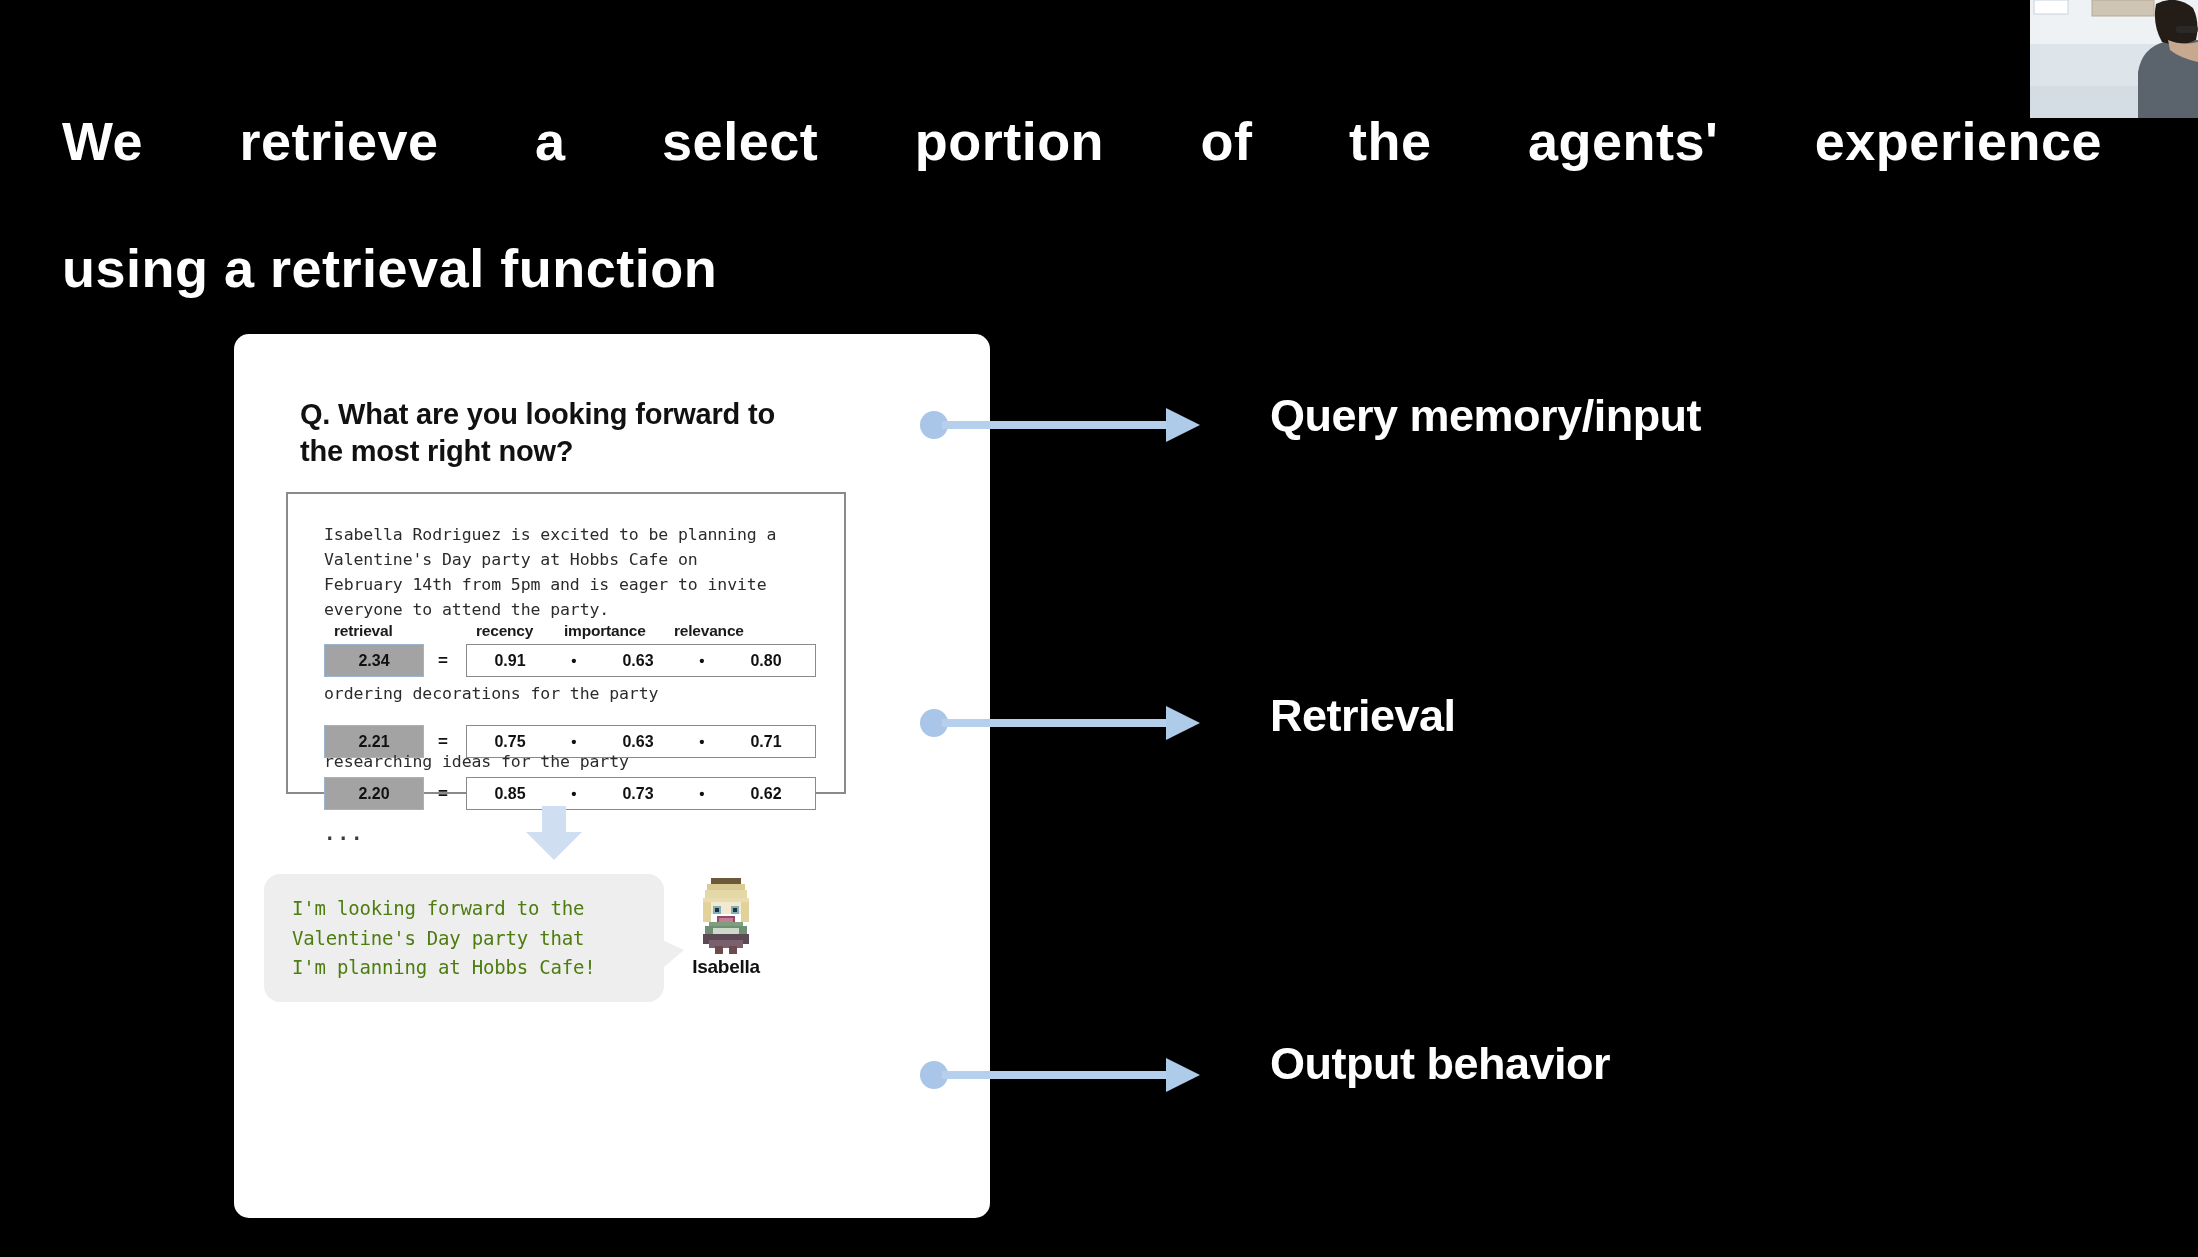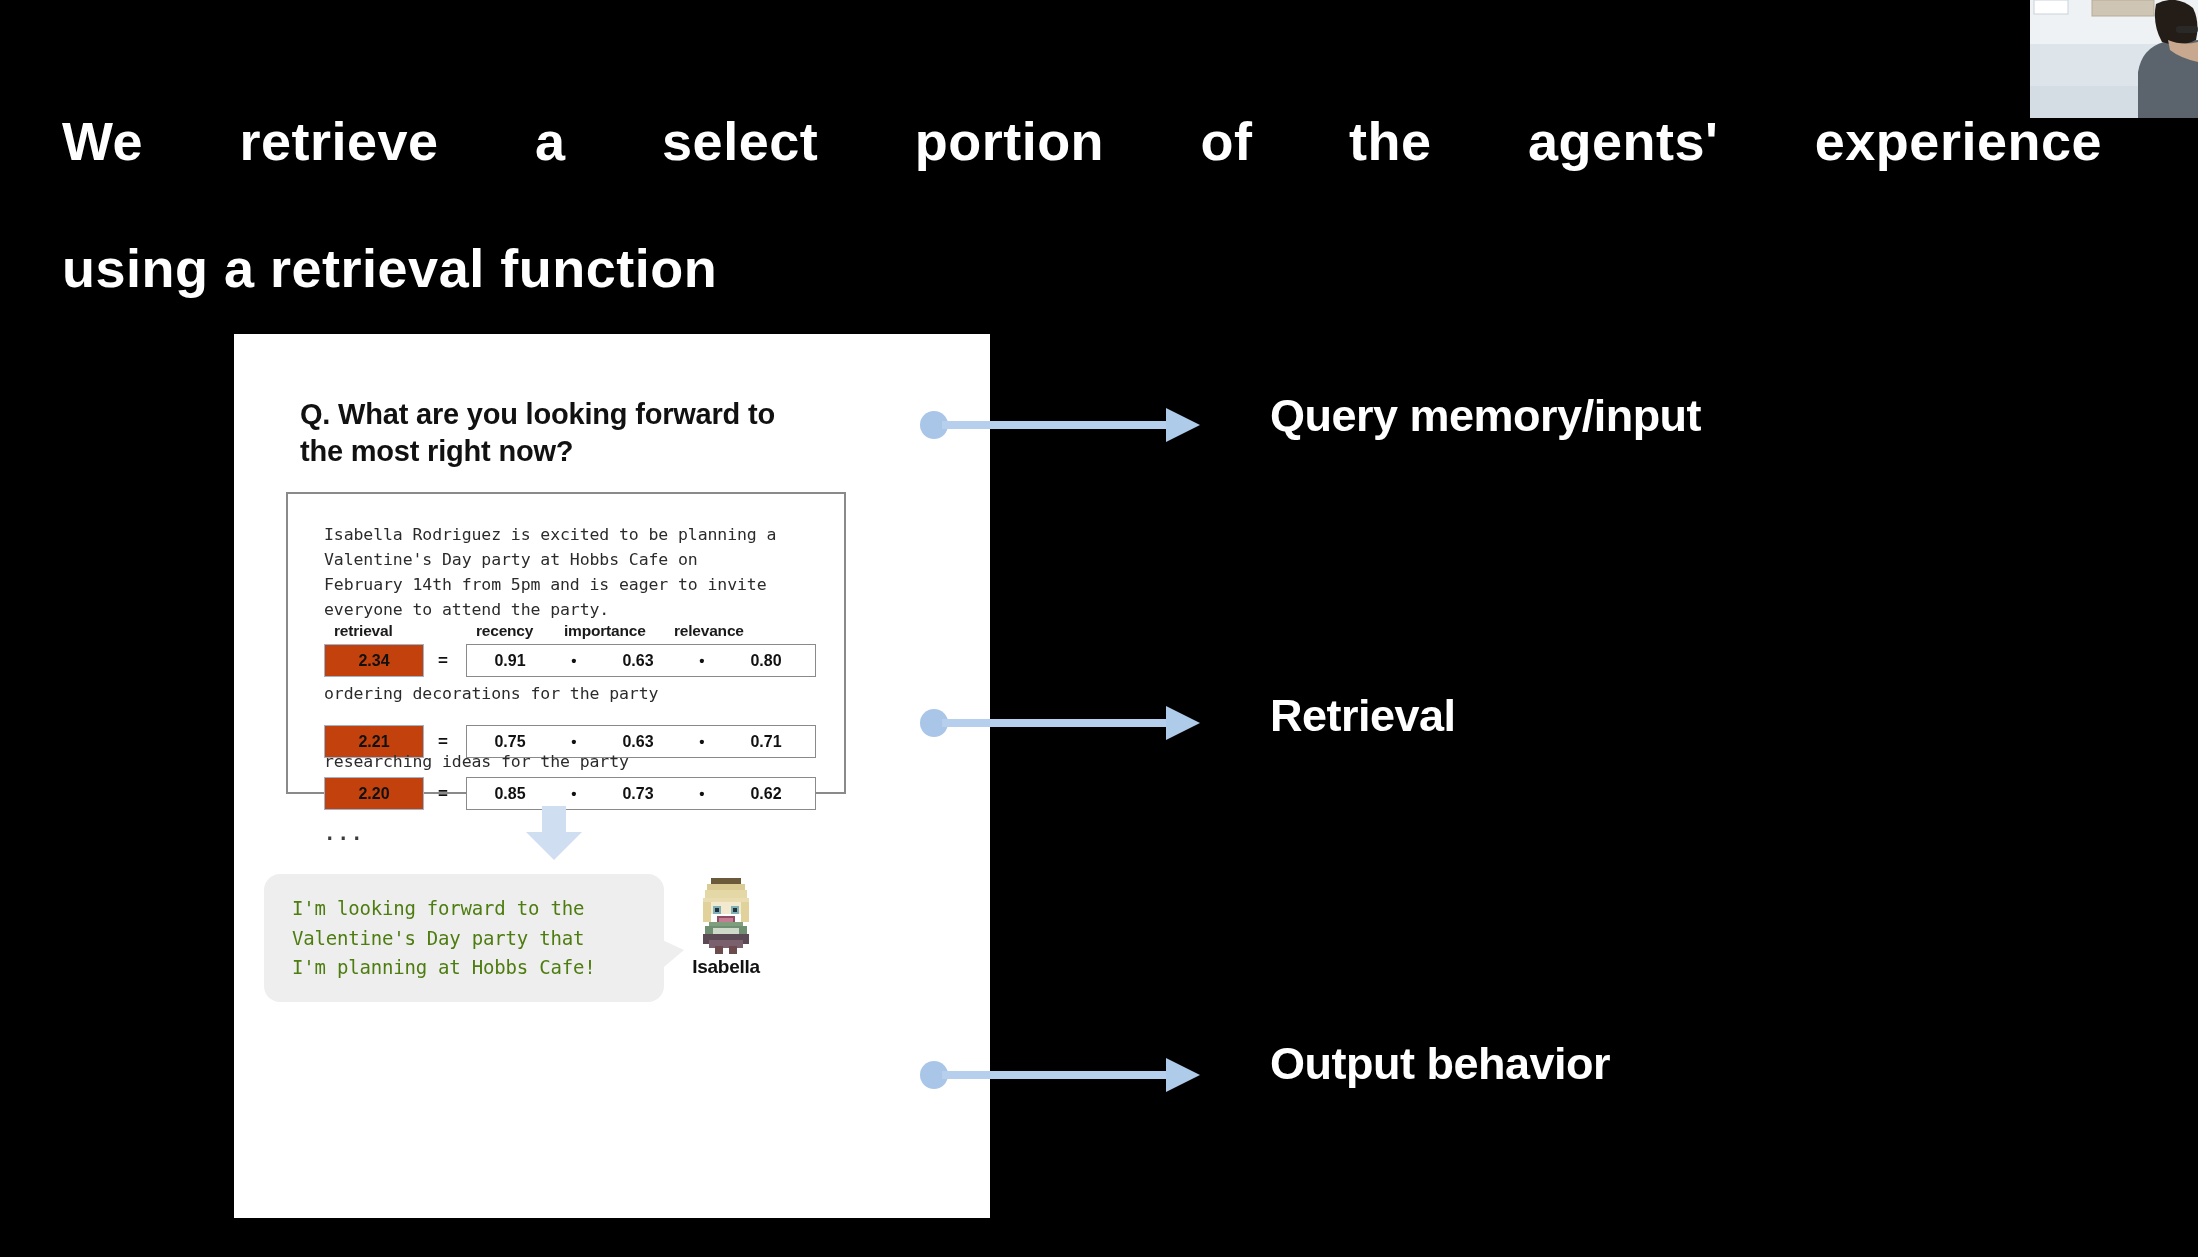--- a/index.html
+++ b/index.html
@@ -43,20 +43,21 @@
   }
 
   
   #figure-card {
     position: absolute;
     left: 234px;
     top: 334px;
     width: 756px;
     height: 884px;
     background: #ffffff;
+    border-radius: 15px;
   }
 
   #question-text {
     position: absolute;
     left: 66px;
     top: 62px;
     width: 600px;
     color: #111111;
     font-size: 29px;
     font-weight: bold;
@@ -116,21 +117,21 @@
     letter-spacing: -0.1px;
   }
   .lbl-2 { top: 190px; }
   .lbl-3 { top: 258px; }
 
   .total-box {
     position: absolute;
     left: 36px;
     width: 100px;
     height: 33px;
-    background: #c2410c;
+    background: #a3a3a3;
     border: 1.5px solid #9bb4d0;
     box-sizing: border-box;
     display: flex;
     align-items: center;
     justify-content: center;
     font-size: 16px;
     font-weight: bold;
     color: #111111;
   }
   .equals {

